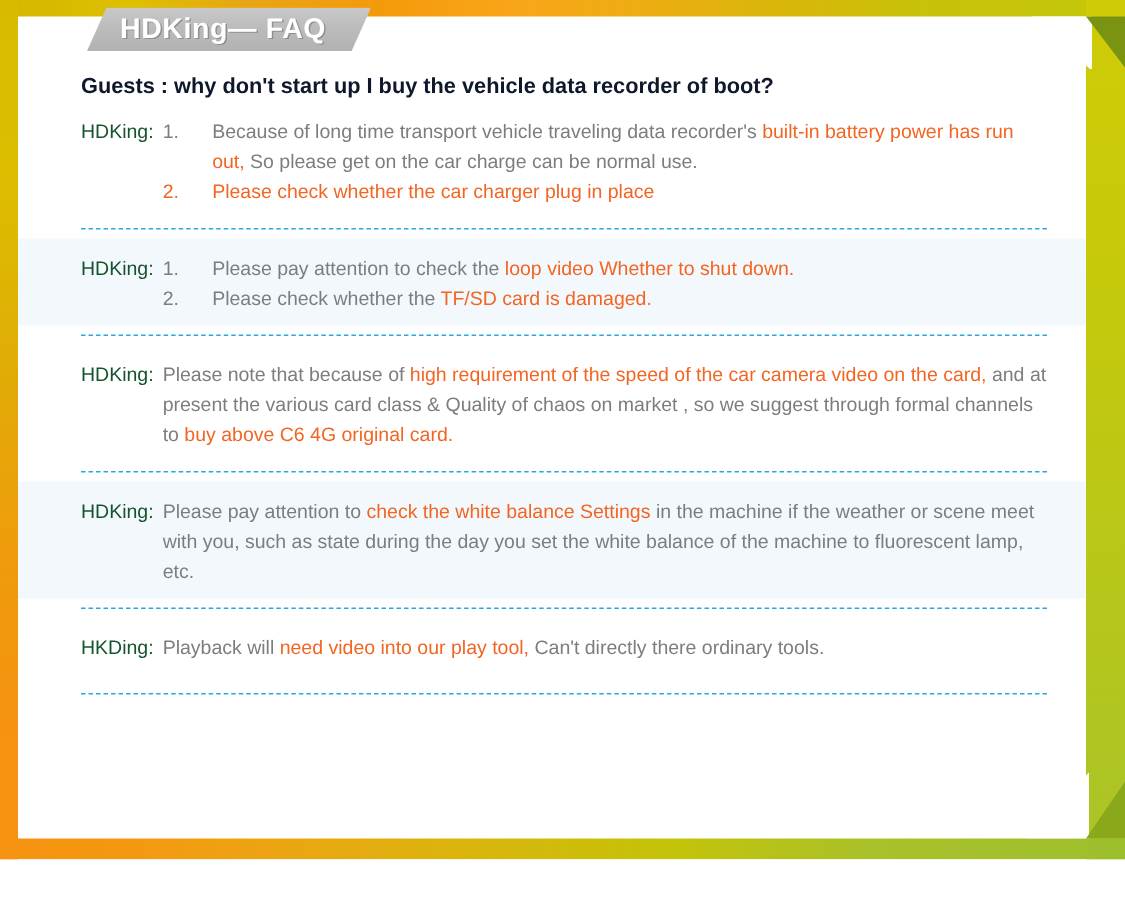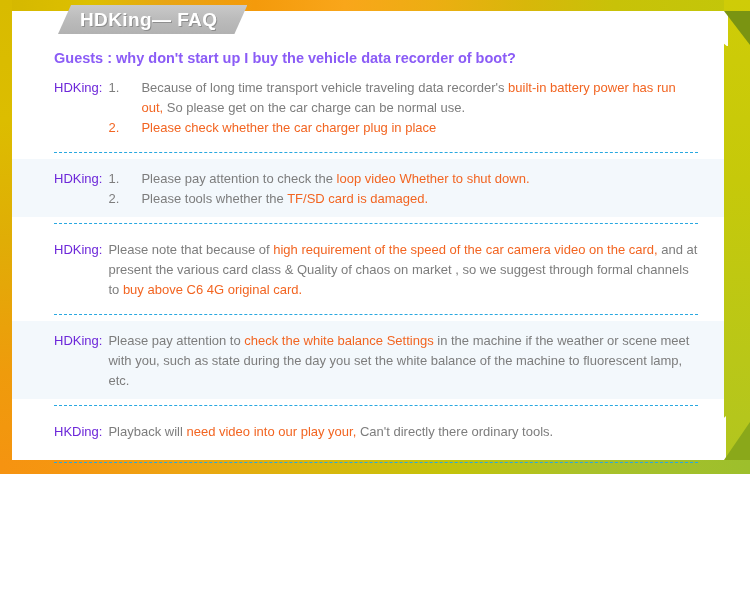--- a/index.html
+++ b/index.html
@@ -7,21 +7,21 @@
     padding: 0;
     background: #ffffff;
   }
   body {
     font-family: "Liberation Sans", "DejaVu Sans", sans-serif;
   }
 
   #page {
     position: relative;
     width: 750px;
-    height: 474px;
+    height: 573px;
     overflow: hidden;
     background: #ffffff;
     text-decoration: underline;
   }
 
   
   .top-bar {
     position: absolute;
     top: 0; left: 0;
     width: 750px; height: 11px;
@@ -146,37 +146,37 @@
   .faq-block {
     position: relative;
     padding: 10px 26px 8px 42px;
     background: #ffffff;
   }
   .faq-block.tinted {
     background: #f3f8fc;
   }
 
   .question {
-    color: #8b5cf6;
+    color: #0f172a;
     font-size: 14.5px;
     font-weight: bold;
     line-height: 21px;
     margin: 0 0 9px 0;
     white-space: nowrap;
   }
 
   .answer-row {
     display: flex;
     align-items: flex-start;
     font-size: 13px;
     line-height: 20px;
     color: #7d7d7d;
   }
   .answer-label {
-    color: #6d28d9;
+    color: #14532d;
     flex: 0 0 auto;
     white-space: nowrap;
     padding-right: 6px;
   }
   .answer-body {
     flex: 1 1 auto;
   }
   .answer-item {
     display: flex;
     align-items: flex-start;
@@ -246,21 +246,21 @@
       <div class="faq-block tinted">
         <div class="answer-row">
           <span class="answer-label">HDKing:</span>
           <div class="answer-body">
             <div class="answer-item">
               <span class="item-num">1.</span>
               <span class="item-text"><span>Please pay attention to check the </span><span class="hl">loop video Whether to shut down.</span></span>
             </div>
             <div class="answer-item">
               <span class="item-num">2.</span>
-              <span class="item-text"><span>Please tools whether the </span><span class="hl">TF/SD card is damaged.</span></span>
+              <span class="item-text"><span>Please check whether the </span><span class="hl">TF/SD card is damaged.</span></span>
             </div>
           </div>
         </div>
       </div>
       <div class="spacer-sm"></div>
       <div class="divider"></div>
       <div class="spacer-sm"></div>
       <div class="faq-block">
         <div class="answer-row">
           <span class="answer-label">HDKing:</span>
@@ -285,21 +285,21 @@
         </div>
       </div>
       <div class="spacer-sm"></div>
       <div class="divider"></div>
       <div class="spacer-sm"></div>
       <div class="faq-block">
         <div class="answer-row">
           <span class="answer-label">HKDing:</span>
           <div class="answer-body">
             <div class="answer-item">
-              <span class="plain-text"><span>Playback will </span><span class="hl">need video into our play your,</span><span> Can't directly there ordinary tools.</span></span>
+              <span class="plain-text"><span>Playback will </span><span class="hl">need video into our play tool,</span><span> Can't directly there ordinary tools.</span></span>
             </div>
           </div>
         </div>
       </div>
       <div class="spacer-md"></div>
       <div class="divider"></div>
     </div>
 
 </div>
 

